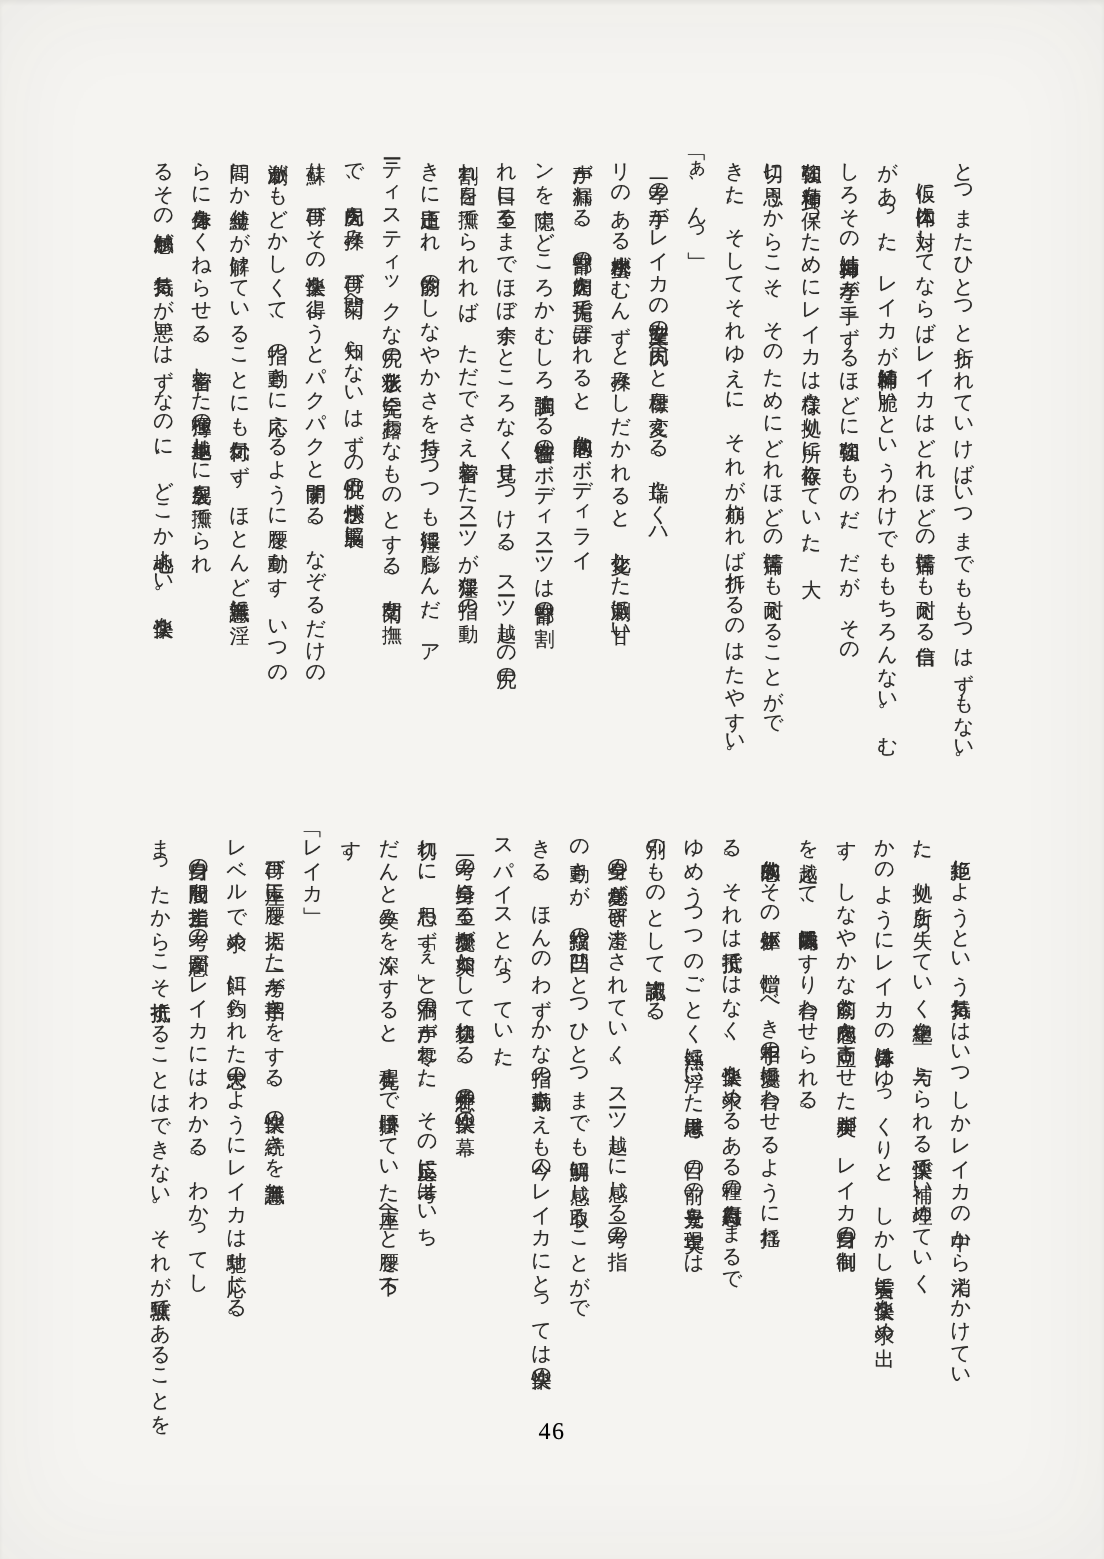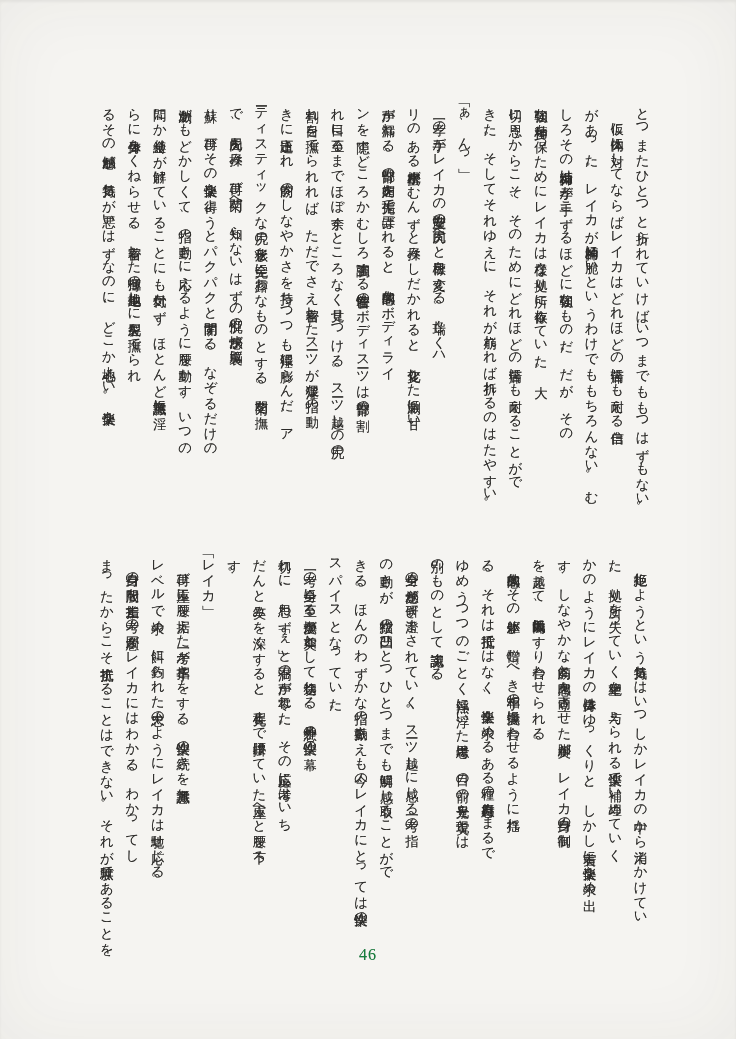--- a/index.html
+++ b/index.html
@@ -42,21 +42,21 @@
     top: 550px;
     right: 83px;
   }
   .page-number {
     position: absolute;
     top: 946px;
     left: 0;
     width: 736px;
     text-align: center;
     font-size: 16px;
-    color: #15803d;
+    color: #000000;
     letter-spacing: 1px;
     text-shadow: 0 0 0.5px rgba(43,42,40,0.45);
   }
 </style>
 </head>
 <body>
 
 <div class="page">
   <div class="vblock block-top" id="block-0">
       <div class="vline">とつまたひとつと折られていけばいつまでももつはずもない。</div>

